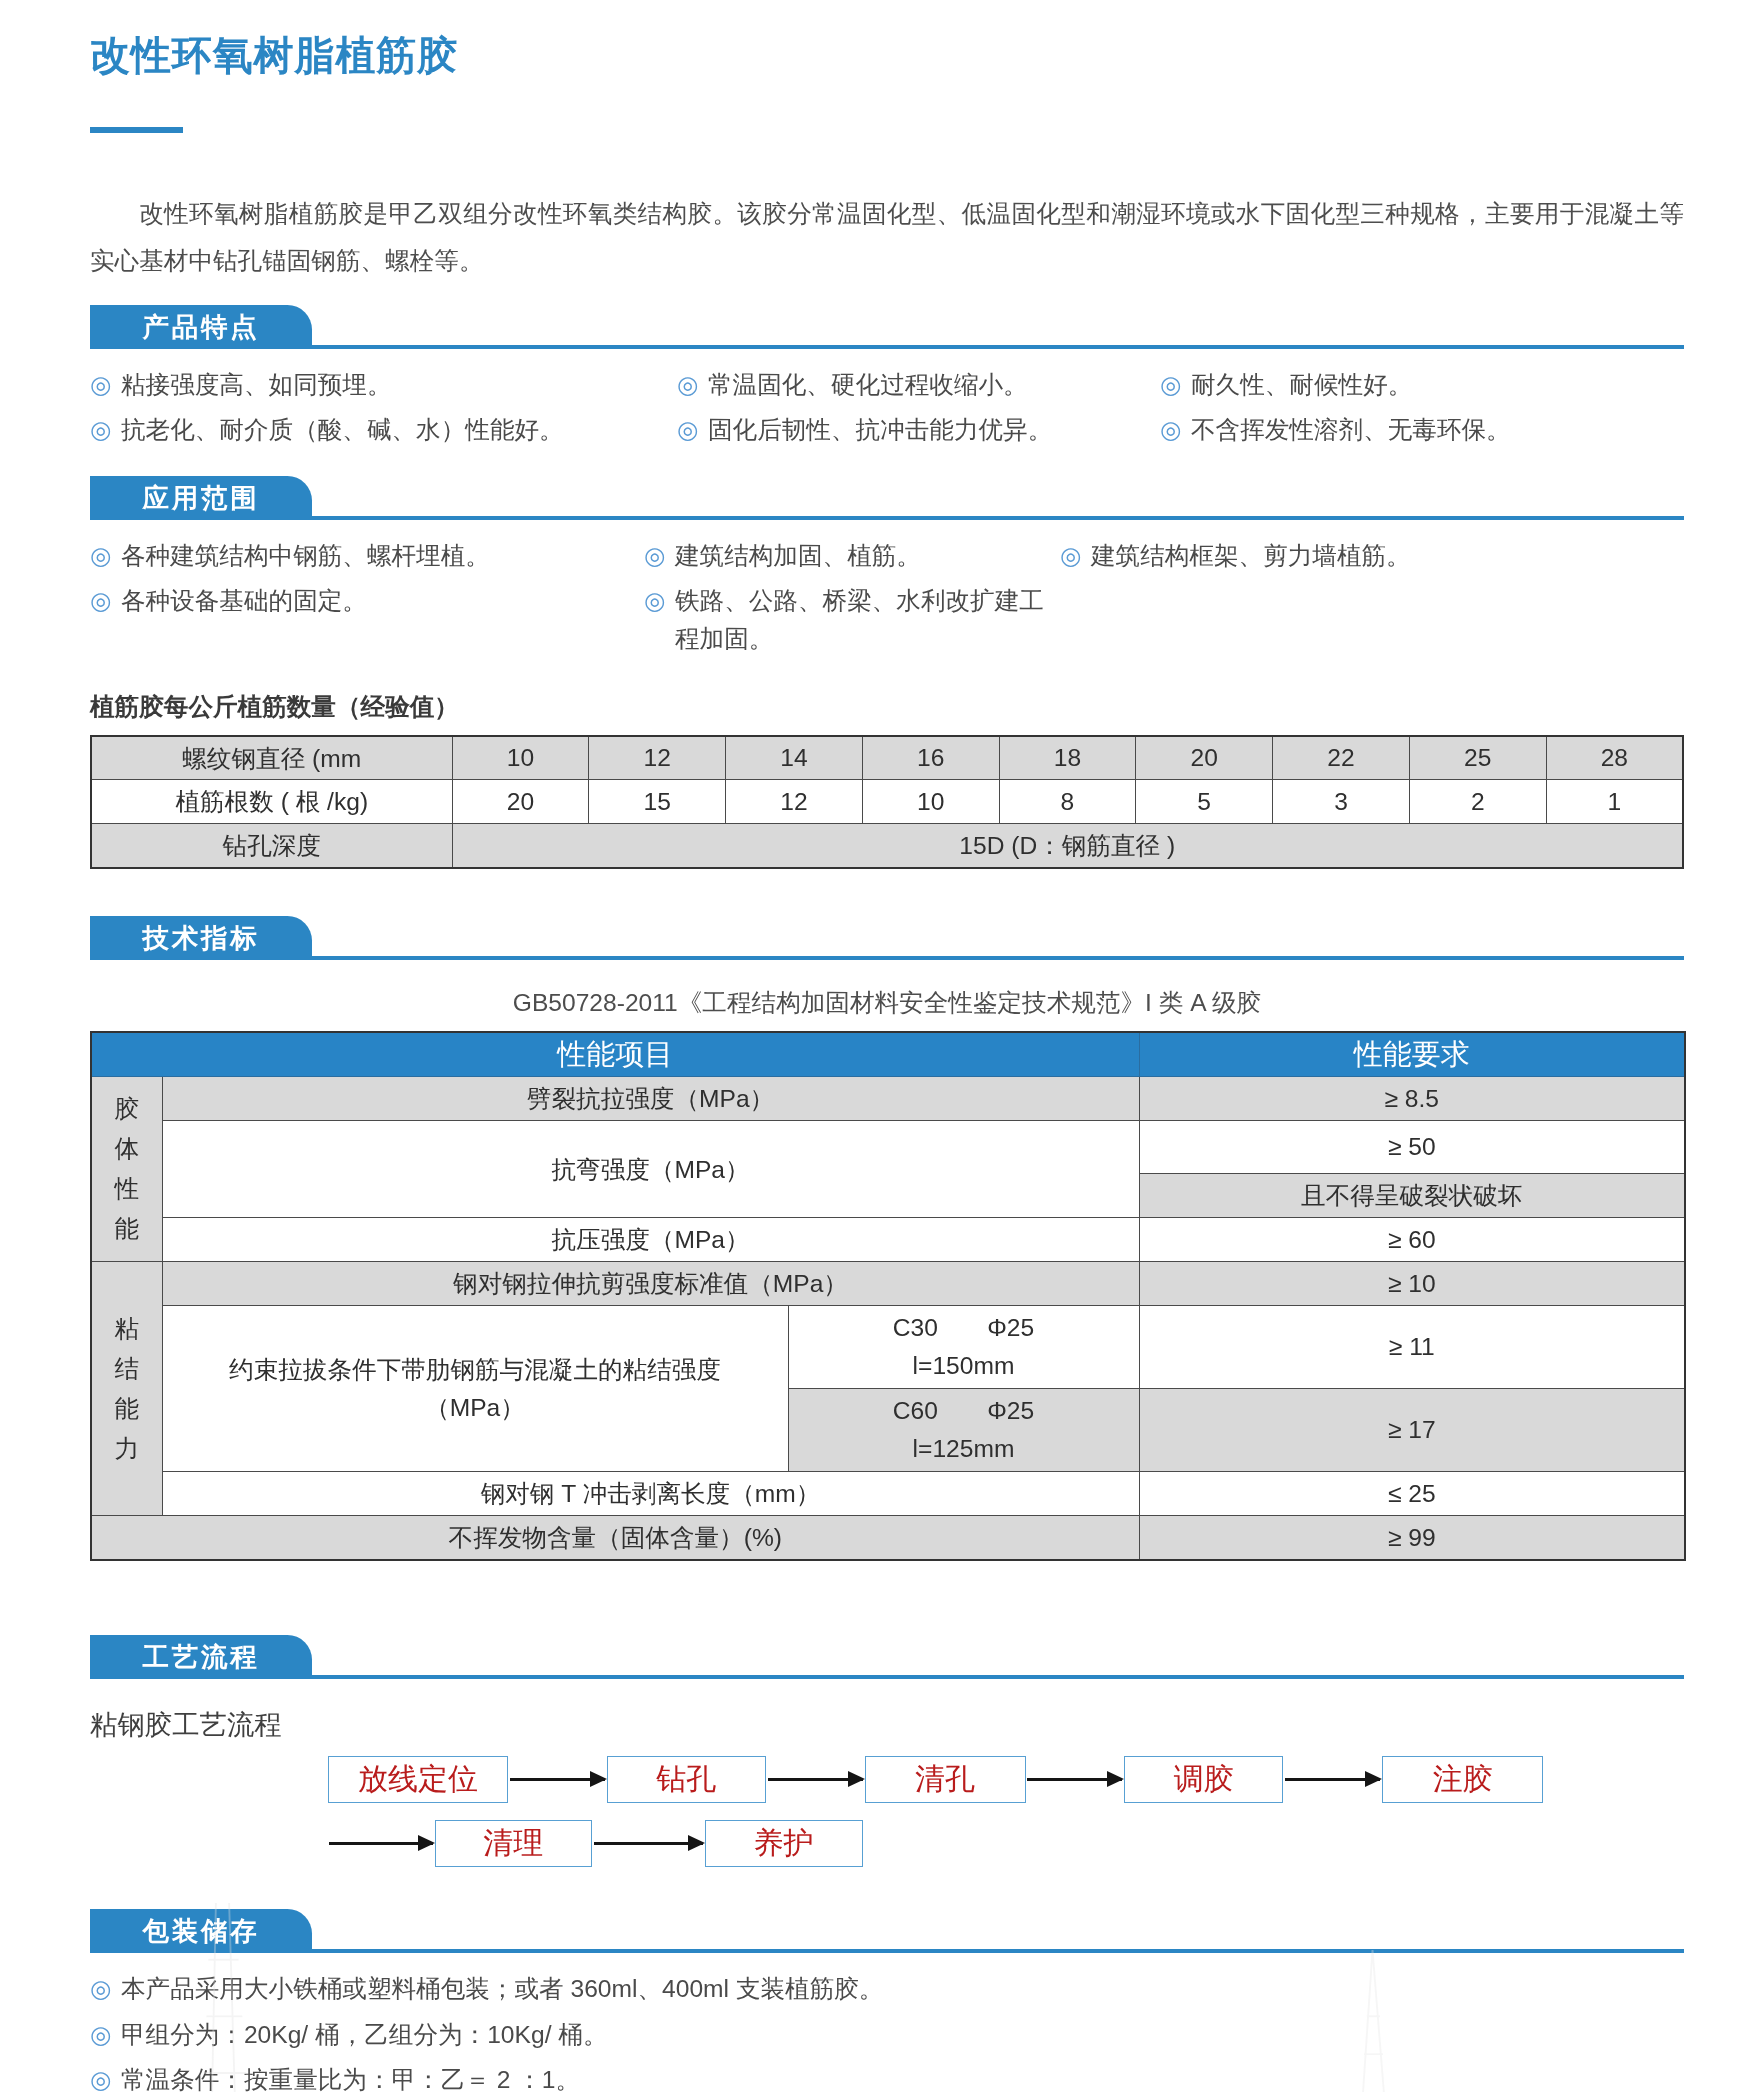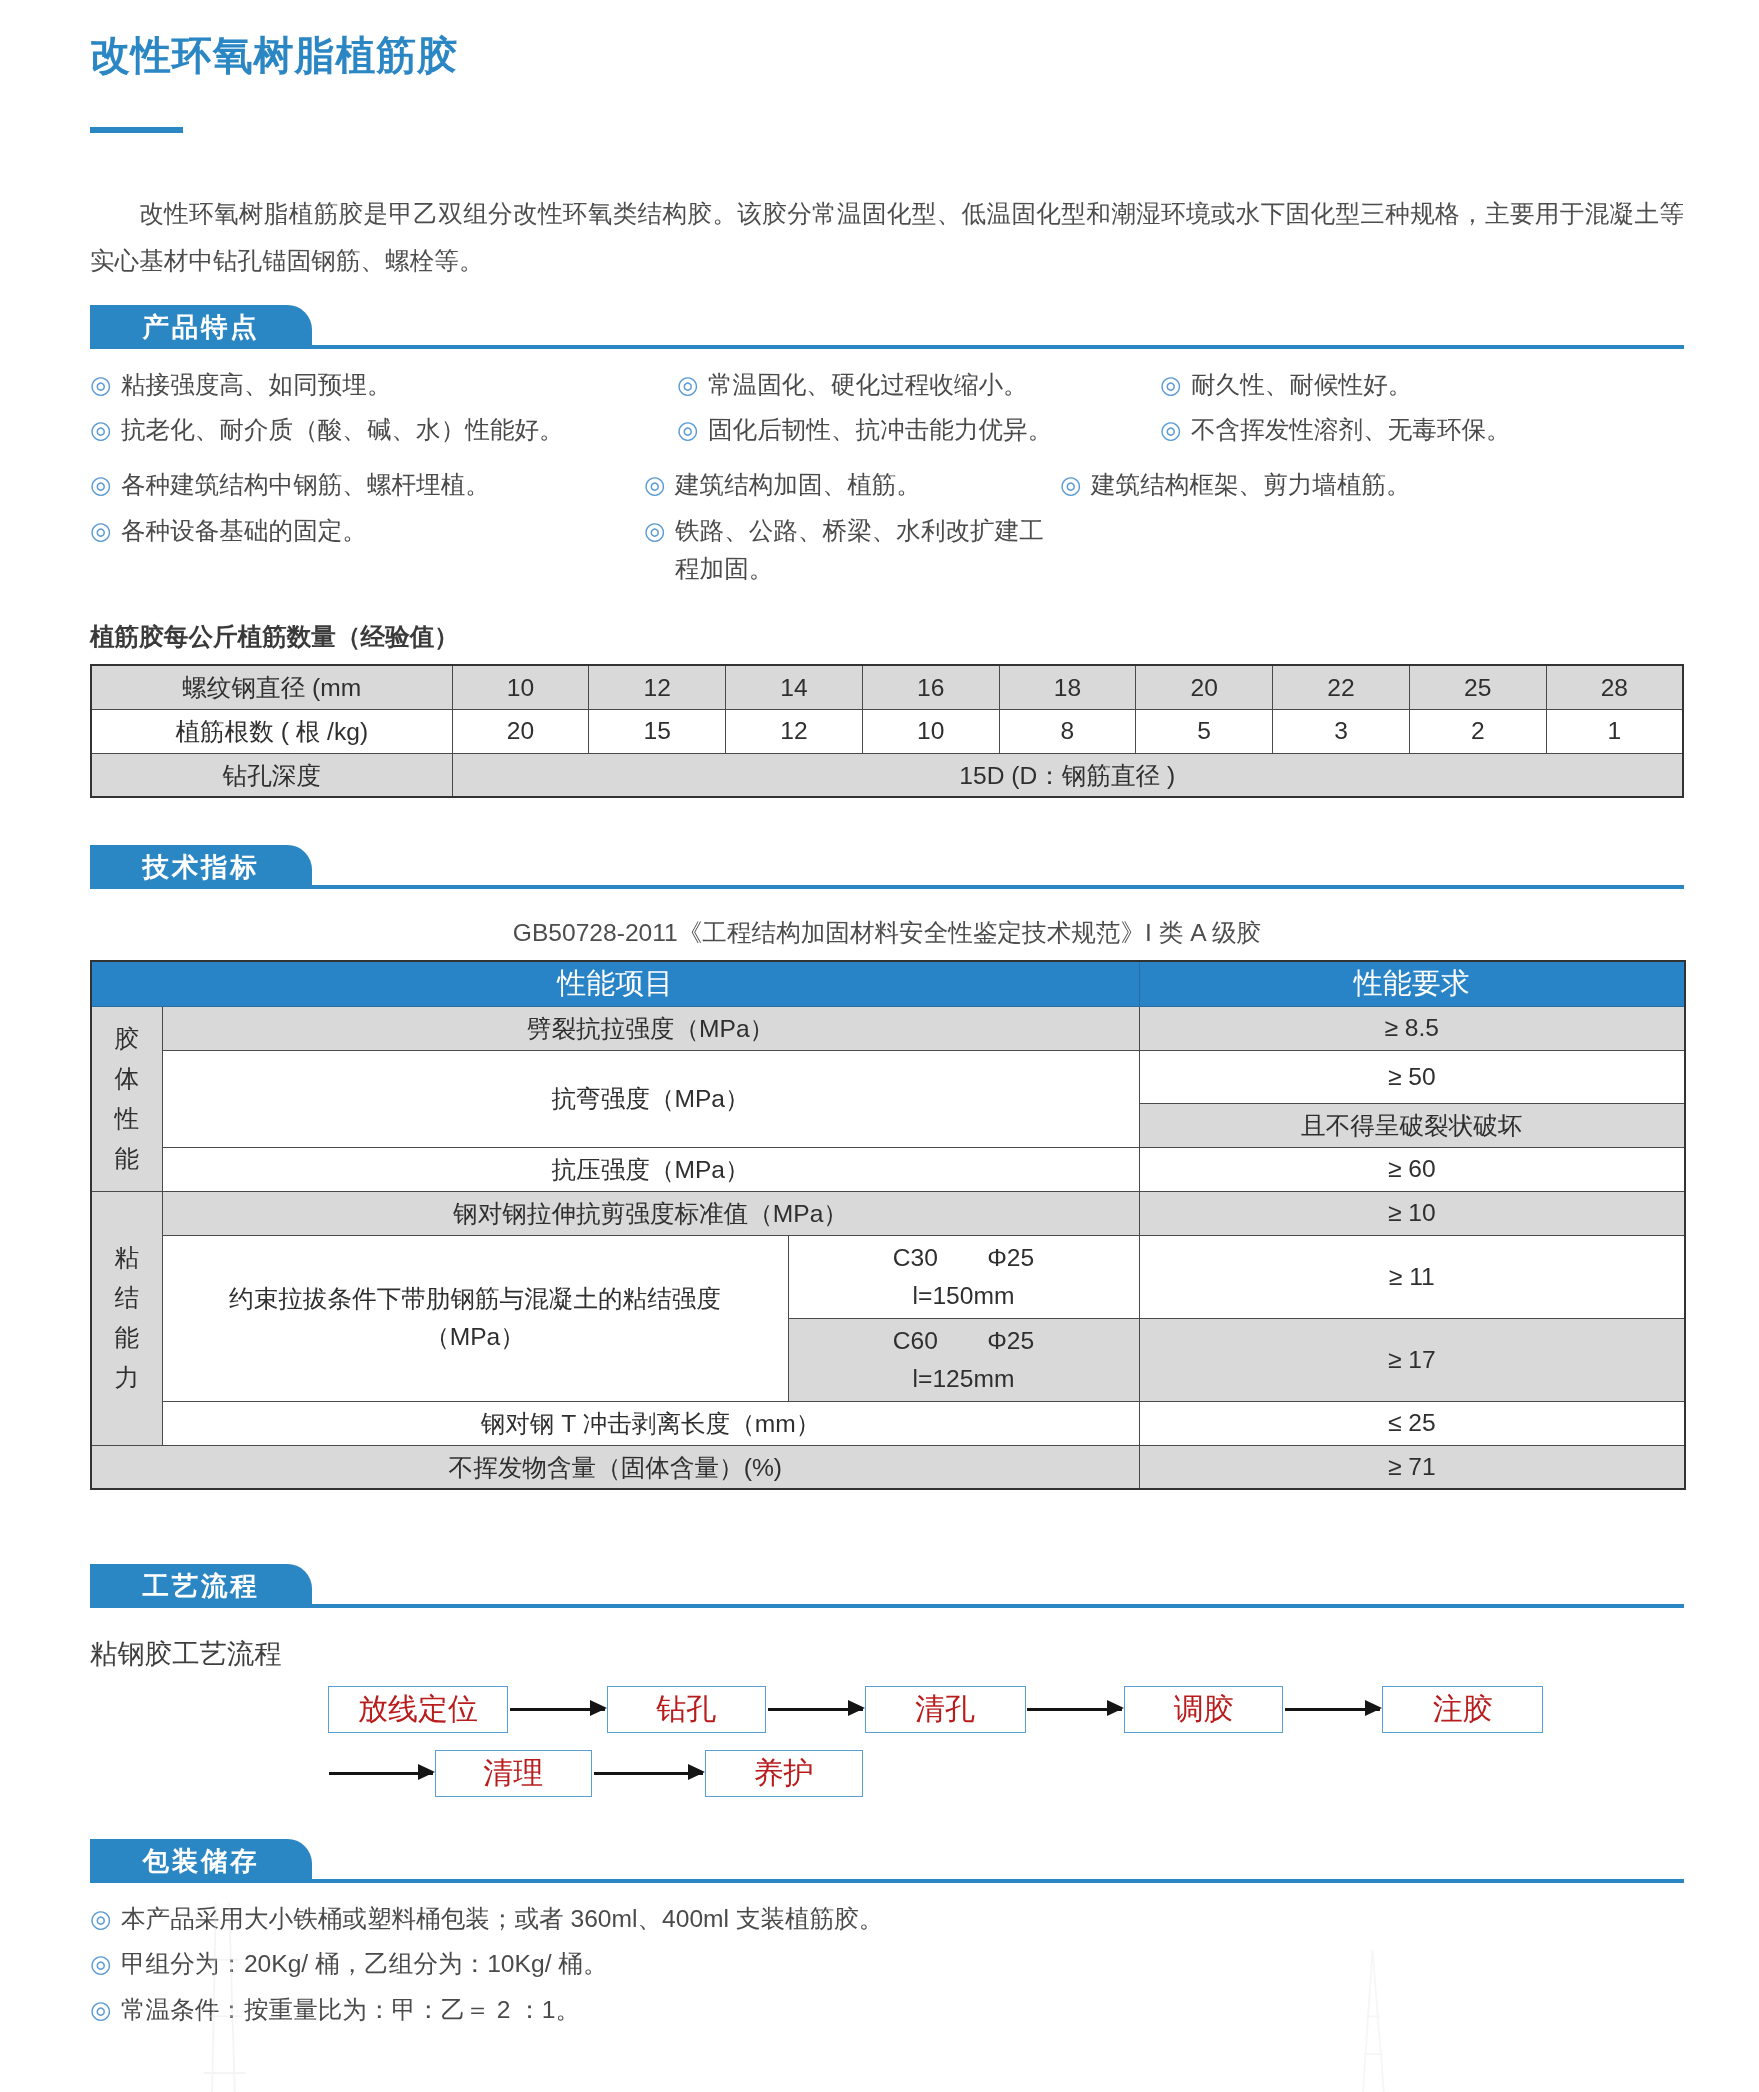--- a/index.html
+++ b/index.html
@@ -124,20 +124,23 @@
     <div class="bitem">
         <span class="bico">◎</span>
         <span>固化后韧性、抗冲击能力优异。</span>
       </div>
     <div class="bitem">
         <span class="bico">◎</span>
         <span>不含挥发性溶剂、无毒环保。</span>
       </div>
   </div>
 
+  <div class="sec sec-apps">
+    <span class="tab">应用范围</span>
+  </div>
   <div class="blist apps">
     <div class="bitem">
         <span class="bico">◎</span>
         <span>各种建筑结构中钢筋、螺杆埋植。</span>
       </div>
     <div class="bitem">
         <span class="bico">◎</span>
         <span>建筑结构加固、植筋。</span>
       </div>
     <div class="bitem">
@@ -256,21 +259,21 @@
         <span class="cell-line">l=125mm</span>
       </td>
       <td class="gray">≥ 17</td>
     </tr>
     <tr class="r">
       <td colspan="2">钢对钢 T 冲击剥离长度（mm）</td>
       <td>≤ 25</td>
     </tr>
     <tr class="r">
       <td class="gray" colspan="3">不挥发物含量（固体含量）(%)</td>
-      <td class="gray">≥ 71</td>
+      <td class="gray">≥ 99</td>
     </tr>
   </tbody>
     </table>
 
   <div class="sec sec-process">
     <span class="tab">工艺流程</span>
   </div>
   <div class="process-subtitle">粘钢胶工艺流程</div>
 
   <div class="flow-row flow-row1">

